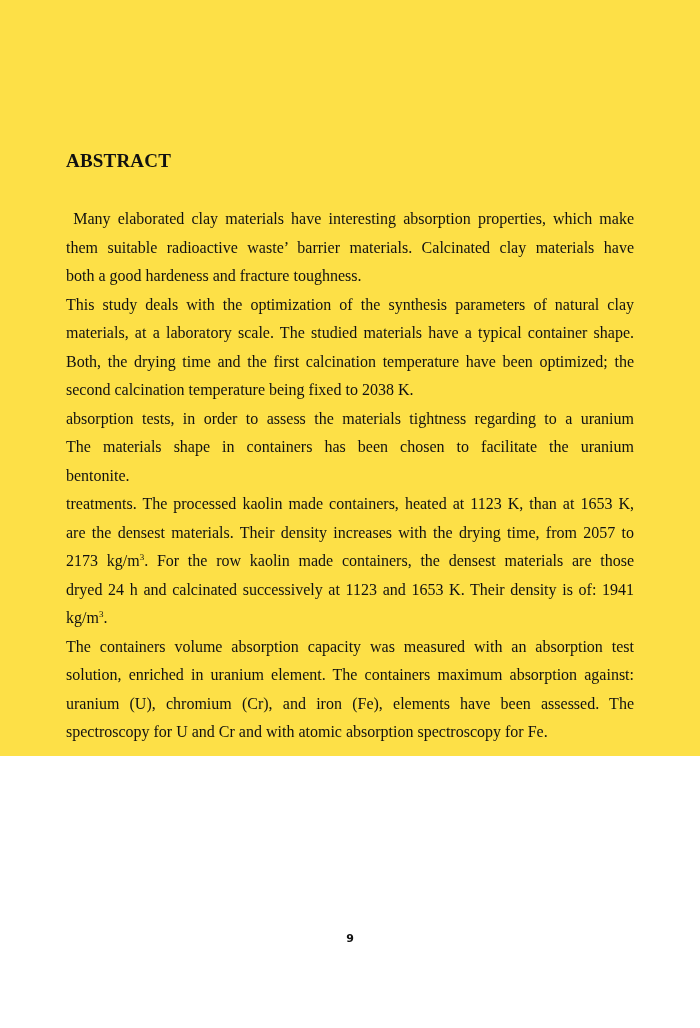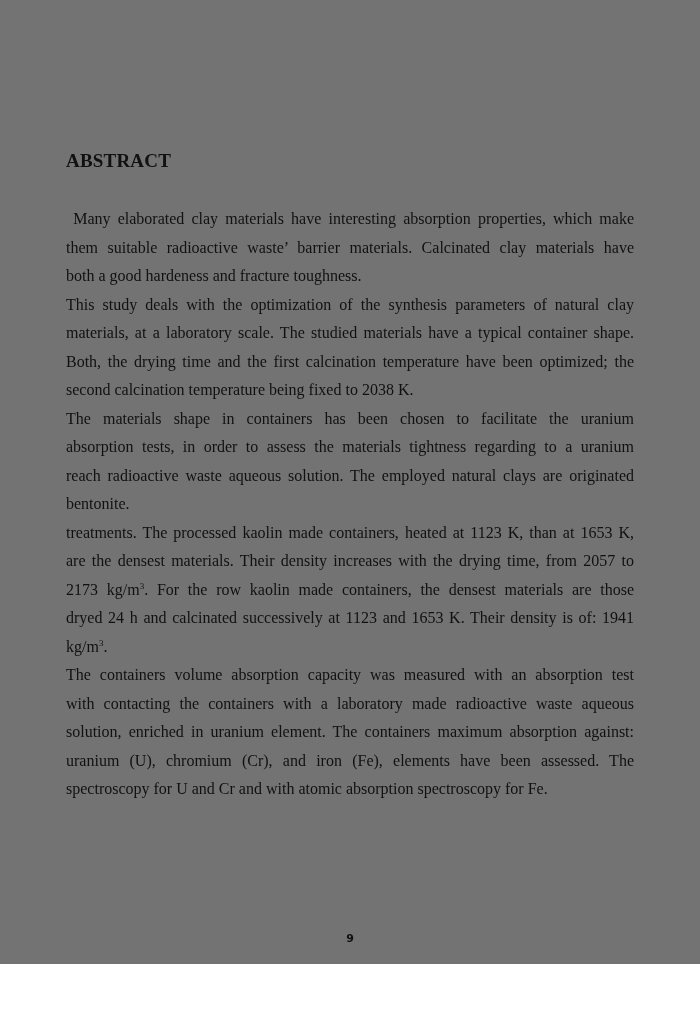--- a/index.html
+++ b/index.html
@@ -13,22 +13,22 @@
       position: relative;
       overflow: hidden;
       font-family: "Liberation Serif", "DejaVu Serif", serif;
       color: #111111;
     }
     .page {
       position: absolute;
       left: 0;
       top: 0;
       width: 700px;
-      height: 964px;
-      background: #737373;
+      height: 756px;
+      background: #fde047;
     }
     .heading {
       position: absolute;
       left: 66px;
       top: 150px;
       font-size: 19px;
       font-weight: bold;
       letter-spacing: 0.2px;
       margin: 0;
     }
@@ -86,37 +86,35 @@
     </div>
 
     <div class="para">
       <span class="line">This study deals with the optimization of the synthesis parameters of natural clay</span>
       <span class="line">materials, at a laboratory scale. The studied materials have a typical container shape.</span>
       <span class="line">Both, the drying time and the first calcination temperature have been optimized; the</span>
       <span class="line last">second calcination temperature being fixed to 2038 K.</span>
     </div>
 
     <div class="para">
+      <span class="line">absorption tests, in order to assess the materials tightness regarding to a uranium</span>
       <span class="line">The materials shape in containers has been chosen to facilitate the uranium</span>
-      <span class="line">absorption tests, in order to assess the materials tightness regarding to a uranium</span>
-      <span class="line">reach radioactive waste aqueous solution. The employed natural clays are originated</span>
       <span class="line last">bentonite.</span>
     </div>
 
     <div class="para">
       <span class="line">treatments. The processed kaolin made containers, heated at 1123 K, than at 1653 K,</span>
       <span class="line">are the densest materials. Their density increases with the drying time, from 2057 to</span>
       <span class="line"><span>2173 kg/m</span><sup>3</sup><span>. For the row kaolin made containers, the densest materials are those</span></span>
       <span class="line">dryed 24 h and calcinated successively at 1123 and 1653 K. Their density is of: 1941</span>
       <span class="line last"><span>kg/m</span><sup>3</sup><span>.</span></span>
     </div>
 
     <div class="para">
       <span class="line">The containers volume absorption capacity was measured with an absorption test</span>
-      <span class="line">with contacting the containers with a laboratory made radioactive waste aqueous</span>
       <span class="line">solution, enriched in uranium element. The containers maximum absorption against:</span>
       <span class="line">uranium (U), chromium (Cr), and iron (Fe), elements have been assessed. The</span>
       <span class="line last">spectroscopy for U and Cr and with atomic absorption spectroscopy for Fe.</span>
     </div>
 
   </div>
 
   <div class="page-number">9</div>
 
 </div>

